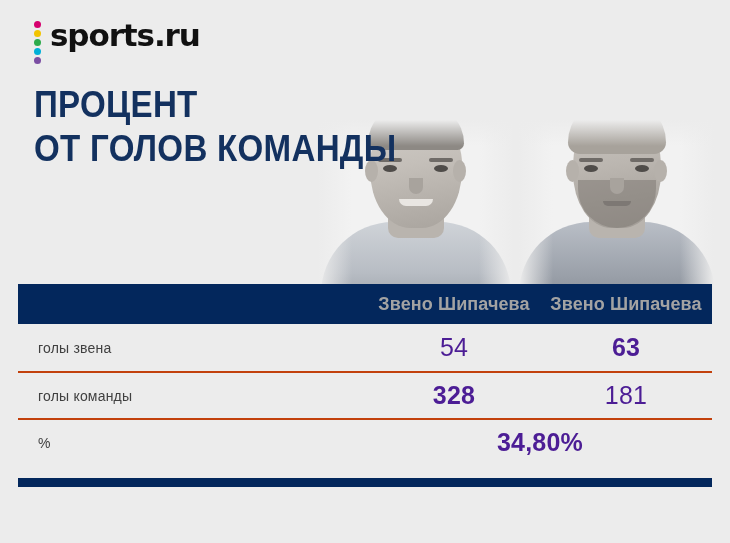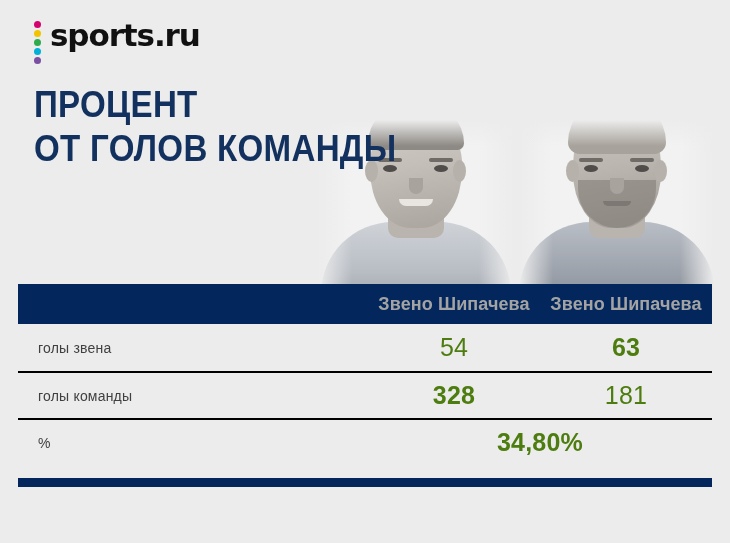--- a/index.html
+++ b/index.html
@@ -243,34 +243,34 @@
     box-sizing: border-box;
   }
   .thead {
     background: #03275c;
     height: 40px;
     padding: 0 0 0 20px;
   }
   .tbody-row {
     height: 47px;
     padding: 0 0 0 20px;
-    border-top: 2px solid #000000;
+    border-top: 2px solid #c2410c;
   }
   .tbody-row.first { border-top: none; }
   .cell-label {
     flex: 0 0 330px;
     color: #404040;
     font-size: 14px;
     font-weight: normal;
     letter-spacing: 0.2px;
   }
   .cell-num {
     flex: 1 1 0;
     text-align: center;
-    color: #4d7c0f;
+    color: #4c1d95;
     font-size: 25px;
     letter-spacing: 0.2px;
   }
   .cell-num.bold { font-weight: bold; }
   .cell-head {
     flex: 1 1 0;
     text-align: center;
     color: #a3a3a3;
     font-size: 18px;
     font-weight: bold;

